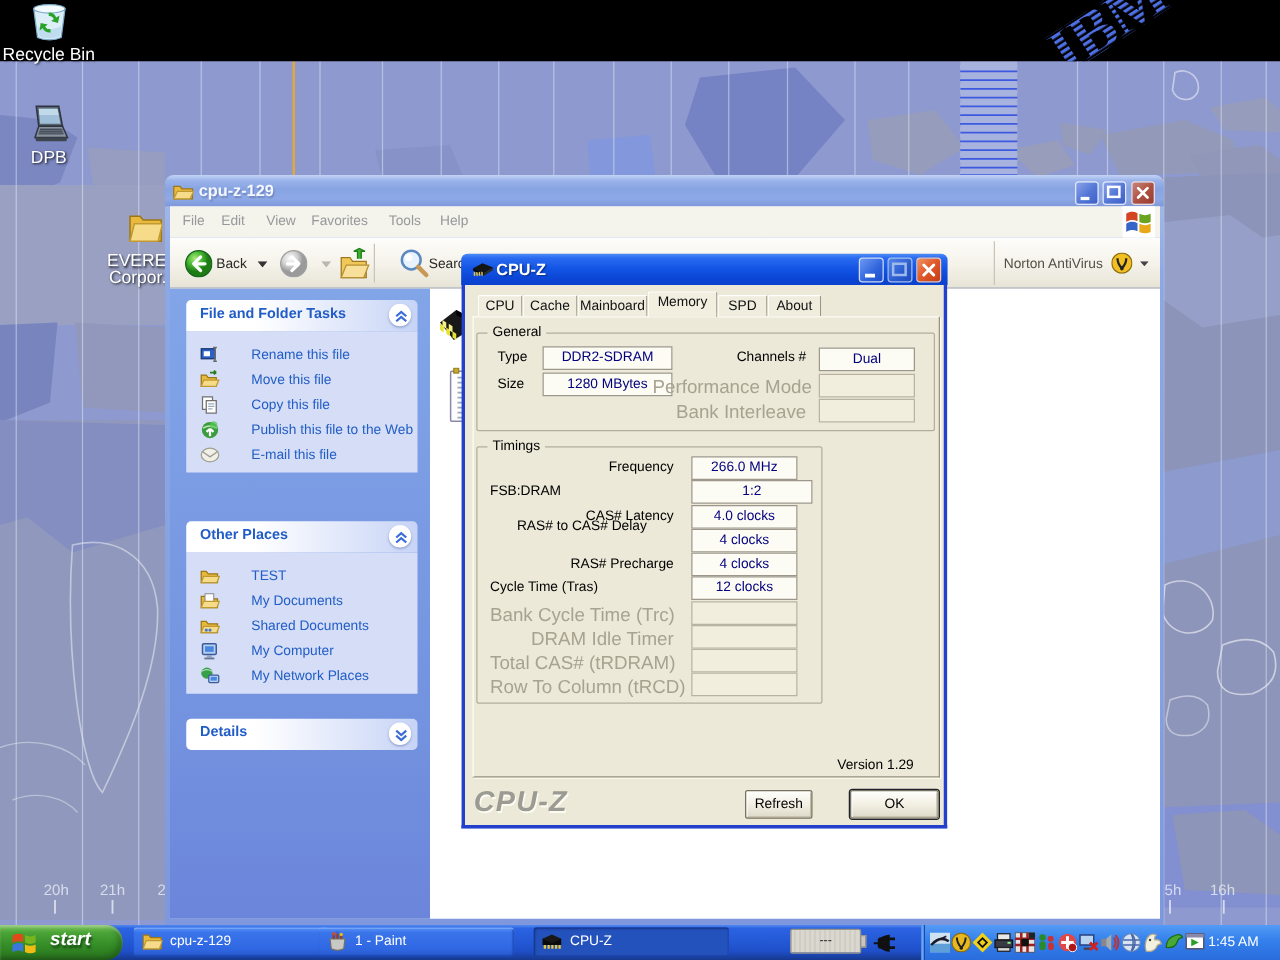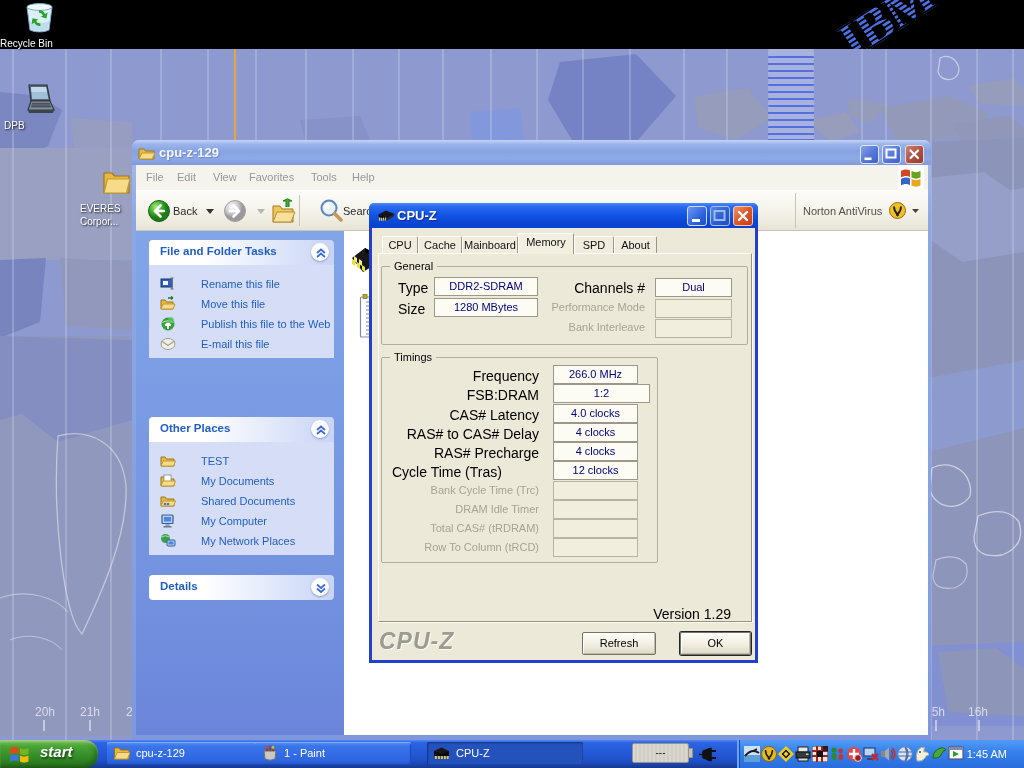--- a/index.html
+++ b/index.html
@@ -1,40 +1,40 @@
 <!DOCTYPE html>
 <html><head><meta charset="utf-8"><style>
 *{margin:0;padding:0;box-sizing:border-box}
 html,body{width:1024px;height:768px;overflow:hidden}
 body{font-family:"Liberation Sans",sans-serif;position:relative;background:#8e99cf}
 .abs{position:absolute}
 #wall{position:absolute;left:0;top:0;width:1024px;height:768px}
-.dlabel{position:absolute;color:#fff;font-size:10px;text-align:left;text-shadow:1px 1px 2px rgba(0,0,0,.85);line-height:13px}
+.dlabel{position:absolute;color:#fff;font-size:14px;text-align:center;text-shadow:1px 1px 2px rgba(0,0,0,.85);line-height:13px}
 
 #exp{position:absolute;left:132px;top:140px;width:799px;height:601px;border-radius:7px 7px 0 0;background:linear-gradient(180deg,#a9bdec 0,#8ba7e4 14%,#84a0e0 70%,#7e97dd 100%)}
 #exp .tbar{position:absolute;left:0;top:0;width:100%;height:25px;border-radius:7px 7px 0 0;background:linear-gradient(180deg,#bdcef4 0,#96b0e8 16%,#87a3e2 42%,#8ca8e6 72%,#7e98da 100%)}
 #exp .ttl{position:absolute;left:27px;top:5px;color:#f4f7fe;font-size:13px;font-weight:bold;text-shadow:1px 1px 1px #7288c4}
 #exp .menih{position:absolute;left:4px;top:25px;right:3px;height:25px;background:#f4f3ec}
 #exp .toolb{position:absolute;left:4px;top:50px;right:3px;height:41px;background:linear-gradient(180deg,#fdfdfb 0,#f4f2e9 55%,#e7e4d6 100%);border-bottom:1px solid #c9c5b6}
 #exp .cont{position:absolute;left:4px;top:91px;right:3px;bottom:6px;background:#fff}
 #pane{position:absolute;left:0;top:0;width:208px;height:100%;background:linear-gradient(180deg,#82a5e8 0,#7392df 70%,#6b85da 100%)}
 .panel{position:absolute;left:13px;width:185px}
 .phead{height:25px;border-radius:4px 4px 0 0;background:linear-gradient(90deg,#fff 0,#fff 30%,#c7d4f6 100%);position:relative}
 .phead b{position:absolute;left:11px;top:5px;font-size:11.5px;color:#215dc6}
 .chev{position:absolute;right:5px;top:3px;width:18px;height:18px;border-radius:50%;background:#fff;border:1px solid #fff;box-shadow:0 1px 2px rgba(40,60,140,.4)}
 .pbody{background:#d5def6;padding:9px 0 4px 0}
 .pitem{position:relative;height:20px;font-size:11px;color:#215dc6;line-height:20px;padding-left:52px;white-space:nowrap}
 .pitem svg{position:absolute;left:11px;top:2px}
 
 #cpuz{position:absolute;left:369px;top:203px;width:389px;height:460px;background:#ece9d8;border:3px solid #2240cc;border-top:none;border-radius:6px 6px 0 0}
 #cpuz .tbar{position:absolute;left:-3px;top:0;width:389px;height:25px;border-radius:5px 5px 0 0;background:linear-gradient(180deg,#4e8cf6 0,#2a6af0 14%,#1254e4 48%,#0c46d6 78%,#0b41cc 100%)}
 #cpuz .ttl{position:absolute;left:25px;top:5px;color:#fff;font-size:13px;font-weight:bold;text-shadow:1px 1px 1px #0c2f8e}
 .wbtn{position:absolute;top:3px;width:20px;height:20px;border-radius:3px;border:1px solid #cfdcf8}
-.lbl{position:absolute;font-size:14px;color:#000;white-space:nowrap}
-.glbl{position:absolute;font-size:11px;color:#a8a391;white-space:nowrap}
+.lbl{position:absolute;font-size:11px;color:#000;white-space:nowrap}
+.glbl{position:absolute;font-size:15px;color:#a8a391;white-space:nowrap}
 .fld{position:absolute;height:19px;background:#fcfbf4;border:1px solid #9c978a;color:#00007e;font-size:11px;text-align:center;line-height:17px}
 .dfld{position:absolute;height:19px;background:#f1eedd;border:1px solid #b8b3a2}
 .gbox{position:absolute;border:1px solid #b2ad9c;border-radius:2px}
 .gbox>b{position:absolute;left:8px;top:-7px;background:#ece9d8;padding:0 4px;font-size:11px;font-weight:normal}
 .btn{position:absolute;height:23px;background:linear-gradient(180deg,#fefefb 0,#f1eee1 55%,#ddd9c8 100%);border:1px solid #77725f;border-radius:2px;font-size:11px;text-align:center;line-height:21px;box-shadow:inset 1px 1px 0 #fff,inset -1px -1px 0 #c2bdab}
 
 #task{position:absolute;left:0;top:740px;width:1024px;height:28px;background:linear-gradient(180deg,#5288f0 0,#2b63e2 10%,#2459d6 45%,#1f4fc8 75%,#16398f 100%)}
 .tkb{position:absolute;top:2px;height:23px;border-radius:2px;color:#fff;font-size:11px;line-height:22px;white-space:nowrap}
 .tkb.norm{background:linear-gradient(180deg,#5b93f5 0,#3a74ea 18%,#2f67e2 75%,#2858cc 100%);box-shadow:inset 0 1px 0 #7bacf8,inset -1px -1px 1px #1c48b4}
 .tkb.push{background:#2452bc;box-shadow:inset 1px 1px 2px #143489,inset 0 0 0 1px #1e47a8}
@@ -293,20 +293,25 @@
           <div class="pitem"><svg width="16" height="16" viewBox="0 0 16 16">
                 <rect x="1" y="3" width="11" height="8" fill="#2a60c8" stroke="#16346e" stroke-width="1"></rect>
                 <rect x="3" y="5" width="5" height="4" fill="#fff"></rect>
                 <path d="M12,2 L12,13 M10.5,2 L13.5,2 M10.5,13 L13.5,13" stroke="#6a6a6a" stroke-width="1.2"></path>
               </svg>Rename this file</div>
           <div class="pitem"><svg width="16" height="16" viewBox="0 0 16 16">
                 <path d="M1,4 L5,4 L6.5,6 L13,6 L13,13 L1,13 Z" fill="#e8b93c" stroke="#9c7718" stroke-width="1"></path>
                 <path d="M1,13 L3,8 L15,8 L13,13 Z" fill="#f6dc8a" stroke="#c09a30" stroke-width="1"></path>
                 <path d="M8,2 L13,2 M13,2 L11,0.5 M13,2 L11,3.5" stroke="#2a7c1e" stroke-width="1.4" fill="none"></path>
               </svg>Move this file</div>
+          <div class="pitem"><svg width="16" height="16" viewBox="0 0 16 16">
+                <rect x="2" y="1.5" width="8" height="10" fill="#fff" stroke="#707070" stroke-width="1"></rect>
+                <rect x="5" y="4.5" width="8" height="10" fill="#fff" stroke="#707070" stroke-width="1"></rect>
+                <path d="M6.5,7 L11.5,7 M6.5,9 L11.5,9 M6.5,11 L10,11" stroke="#9ab" stroke-width="1"></path>
+              </svg>Copy this file</div>
           <div class="pitem"><svg width="16" height="16" viewBox="0 0 16 16">
                 <circle cx="8" cy="8" r="6.5" fill="#3a9c3a"></circle>
                 <path d="M2.5,6.5 Q8,3 13.5,6.5" stroke="#bfe8bf" stroke-width="1.2" fill="none"></path>
                 <path d="M8,13 L8,7 M8,7 L5.2,9.5 M8,7 L10.8,9.5" stroke="#fff" stroke-width="1.8" fill="none"></path>
                 <circle cx="11" cy="4" r="3" fill="#58c858" opacity=".7"></circle>
               </svg>Publish this file to the Web</div>
           <div class="pitem"><svg width="16" height="16" viewBox="0 0 16 16">
                 <ellipse cx="8" cy="8" rx="7" ry="5.5" fill="#f0f0e8" stroke="#a0a090" stroke-width="1"></ellipse>
                 <path d="M1.5,5 L8,9.5 L14.5,5" fill="none" stroke="#a0a090" stroke-width="1.1"></path>
               </svg>E-mail this file</div>
@@ -434,41 +439,41 @@
   <div class="fld" style="left:283px;top:75px;width:77px">Dual</div>
   <div class="glbl" style="left:150px;top:98px;width:123px;text-align:right">Performance Mode</div>
   <div class="dfld" style="left:283px;top:96px;width:77px"></div>
   <div class="glbl" style="left:150px;top:118px;width:123px;text-align:right">Bank Interleave</div>
   <div class="dfld" style="left:283px;top:116px;width:77px"></div>
   <div class="gbox" style="left:9px;top:154px;width:277px;height:206px">
       <b>Timings</b>
     </div>
   <div class="lbl" style="left:20px;top:165px;width:147px;text-align:right">Frequency</div>
   <div class="fld" style="left:181px;top:162px;width:85px">266.0 MHz</div>
-  <div class="lbl" style="left:20px;top:184px;width:147px;text-align:right">FSB:DRAM</div>
+  <div class="lbl" style="left:20px;top:184px;width:147px;">FSB:DRAM</div>
   <div class="fld" style="left:181px;top:181px;width:97px">1:2</div>
   <div class="lbl" style="left:20px;top:204px;width:147px;text-align:right">CAS# Latency</div>
   <div class="fld" style="left:181px;top:201px;width:85px">4.0 clocks</div>
-  <div class="lbl" style="left:20px;top:223px;width:147px;text-align:right">RAS# to CAS# Delay</div>
+  <div class="lbl" style="left:20px;top:212px;width:147px;text-align:center">RAS# to CAS# Delay</div>
   <div class="fld" style="left:181px;top:220px;width:85px">4 clocks</div>
   <div class="lbl" style="left:20px;top:242px;width:147px;text-align:right">RAS# Precharge</div>
   <div class="fld" style="left:181px;top:239px;width:85px">4 clocks</div>
   <div class="lbl" style="left:20px;top:261px;width:147px;text-align:left">Cycle Time (Tras)</div>
   <div class="fld" style="left:181px;top:258px;width:85px">12 clocks</div>
   <div class="glbl" style="left:20px;top:281px;width:147px;text-align:right">Bank Cycle Time (Trc)</div>
   <div class="dfld" style="left:181px;top:278px;width:85px"></div>
   <div class="glbl" style="left:20px;top:300px;width:147px;text-align:right">DRAM Idle Timer</div>
   <div class="dfld" style="left:181px;top:297px;width:85px"></div>
   <div class="glbl" style="left:20px;top:319px;width:147px;text-align:right">Total CAS# (tRDRAM)</div>
   <div class="dfld" style="left:181px;top:316px;width:85px"></div>
   <div class="glbl" style="left:20px;top:338px;width:147px;text-align:right">Row To Column (tRCD)</div>
   <div class="dfld" style="left:181px;top:335px;width:85px"></div>
   <div class="lbl" style="right:24px;top:403px">Version 1.29</div>
   <div class="abs" style="left:7px;top:425px;font-size:23px;font-weight:bold;font-style:italic;color:#9b9b93;letter-spacing:1px;text-shadow:1px 1px 0 #fdfcf2">CPU-Z</div>
-  <div class="btn" style="left:210px;top:429px;width:74px">Refresh</div>
+  <div class="btn" style="left:224px;top:429px;width:54px">Refresh</div>
   <div class="btn" style="left:308px;top:429px;width:71px;box-shadow:inset 1px 1px 0 #fff,inset -1px -1px 0 #c2bdab,0 0 0 1px #20242c">OK</div>
 </div>
 
 <div id="task">
   <div id="startb">
     <svg class="abs" style="left:9px;top:4px" width="21" height="21" viewBox="0 0 21 21">
       <path d="M1,4.5 C4,2.5 7,2.5 9.5,4 L9.5,10 C7,8.5 4,8.5 1,10.5 Z" fill="#e04a18"></path>
       <path d="M11,4 C13.5,5.5 16.5,5.5 19.5,4 L19.5,10 C16.5,11.5 13.5,11.5 11,10 Z" fill="#78b41e"></path>
       <path d="M1,12 C4,10 7,10 9.5,11.5 L9.5,17.5 C7,16 4,16 1,18 Z" fill="#3a78dc"></path>
       <path d="M11,11.5 C13.5,13 16.5,13 19.5,11.5 L19.5,17.5 C16.5,19 13.5,19 11,17.5 Z" fill="#f0bc14"></path>

